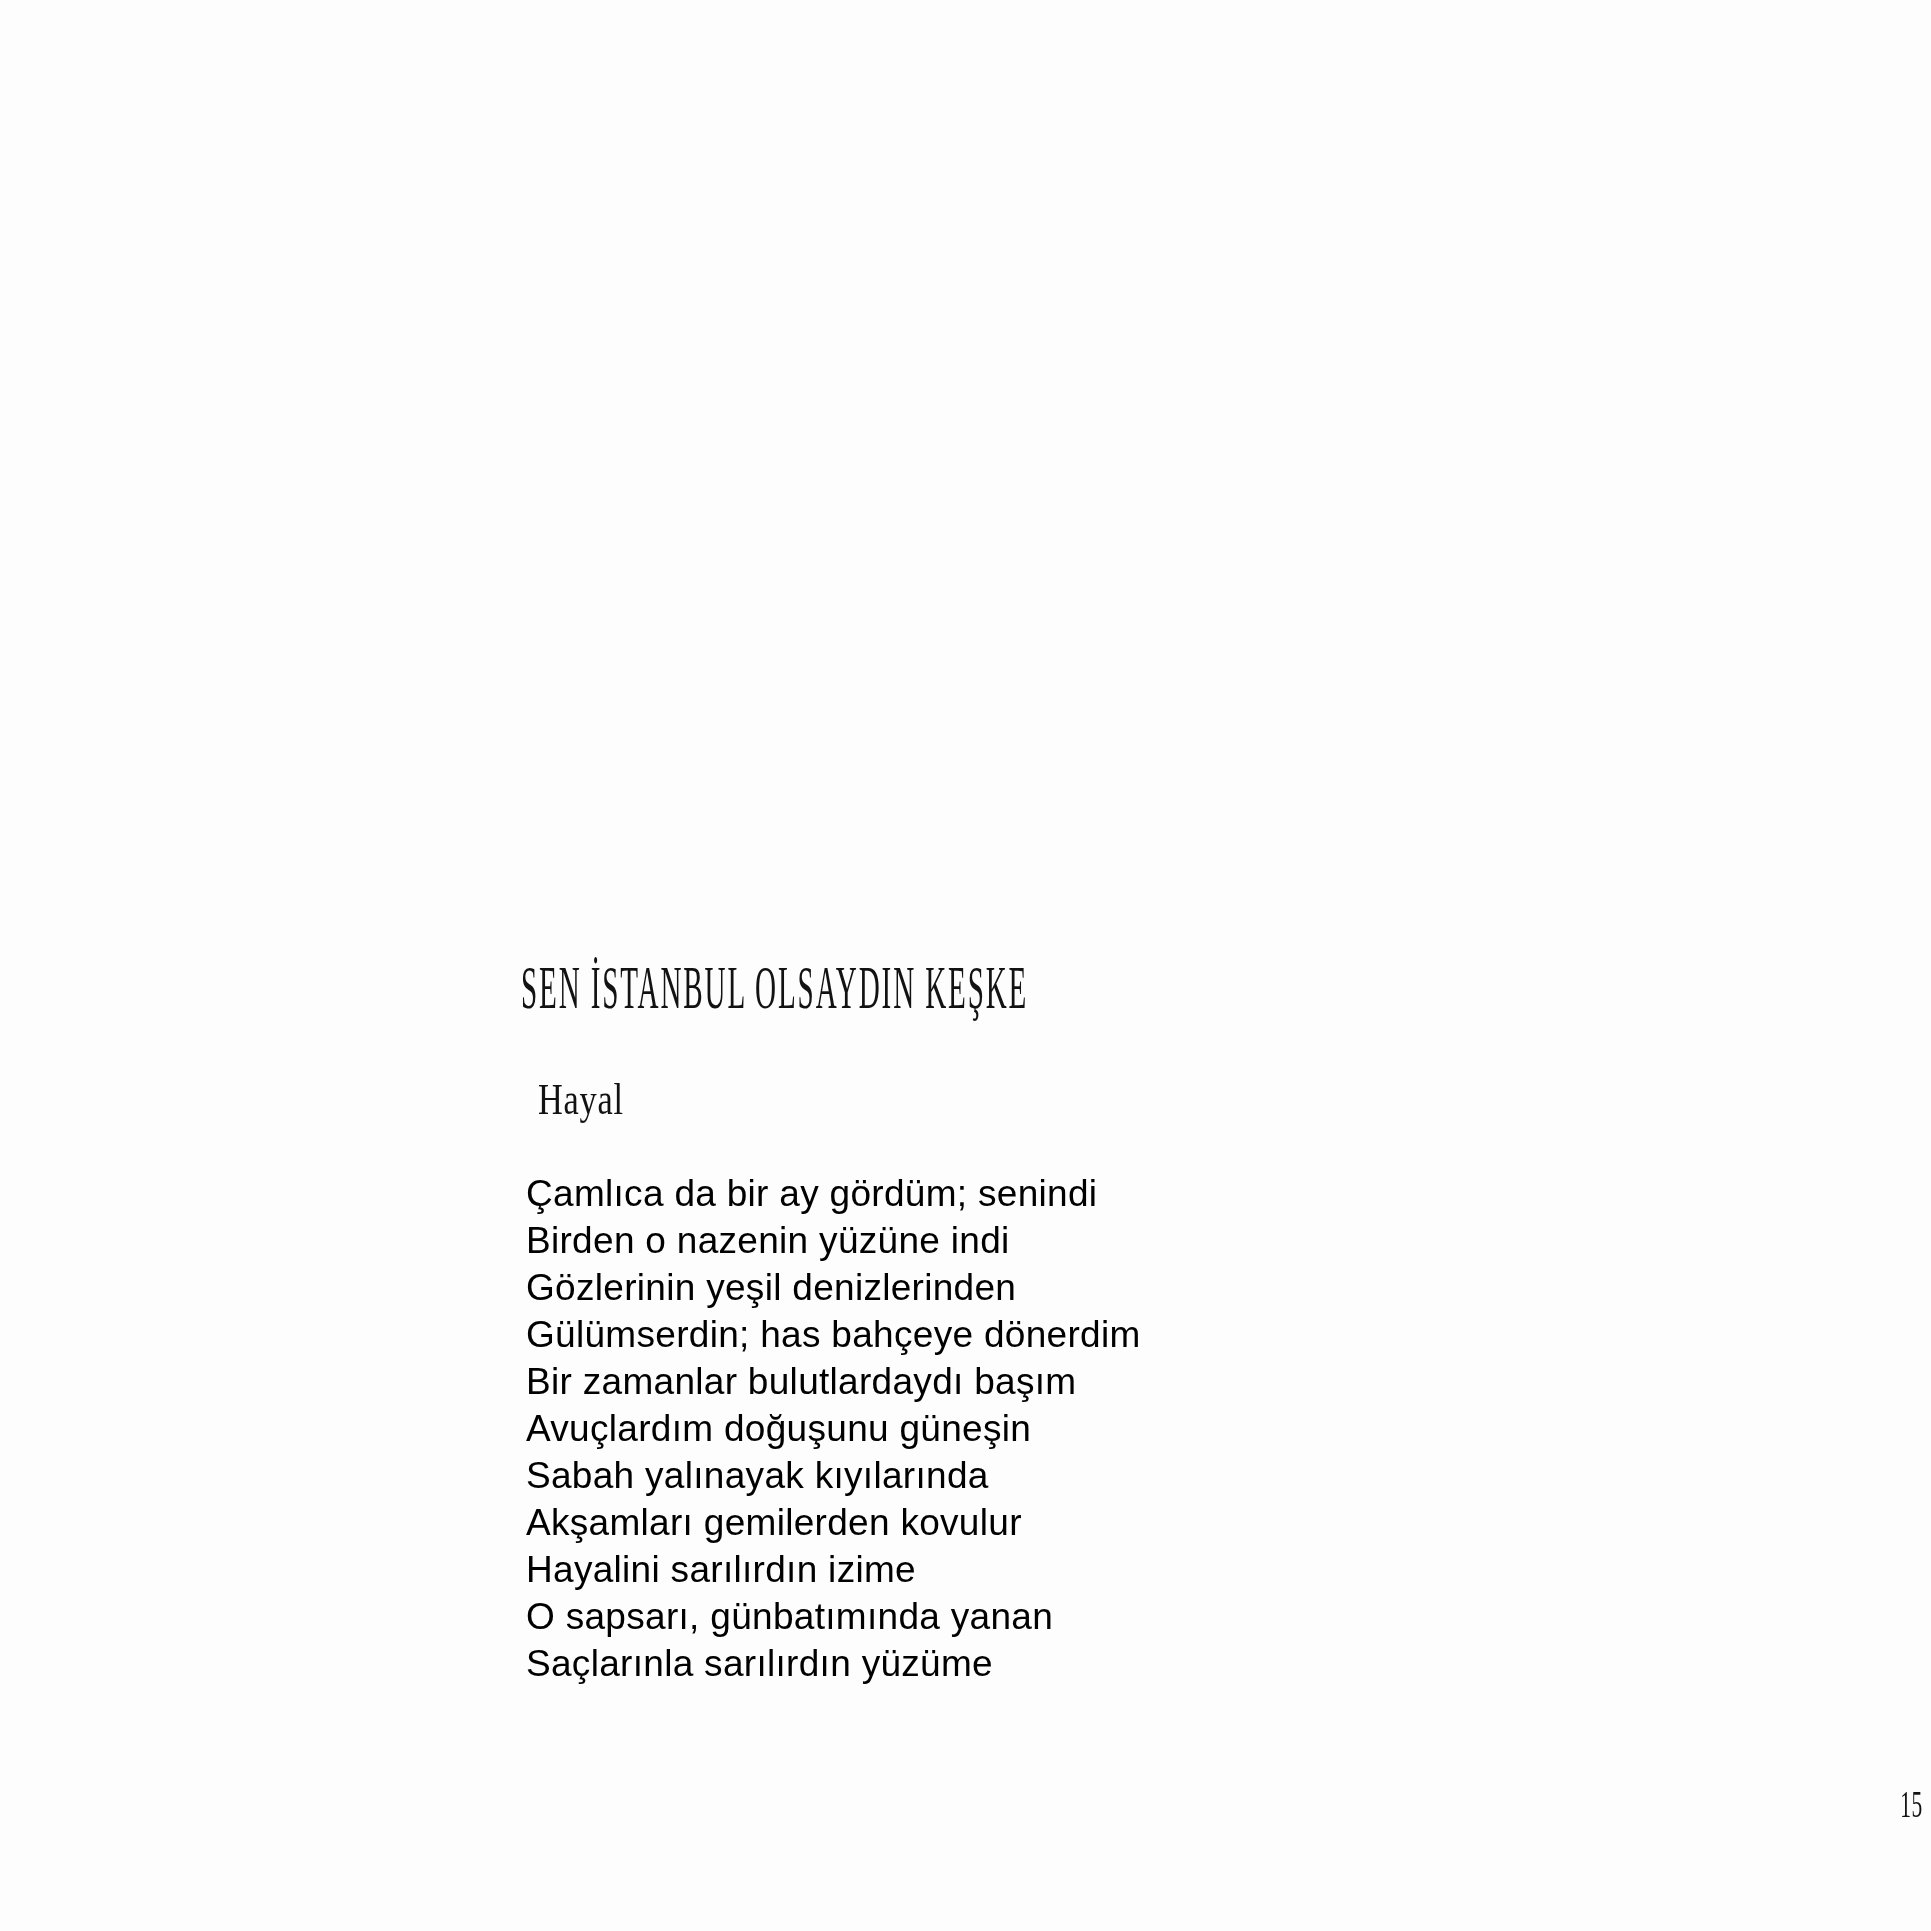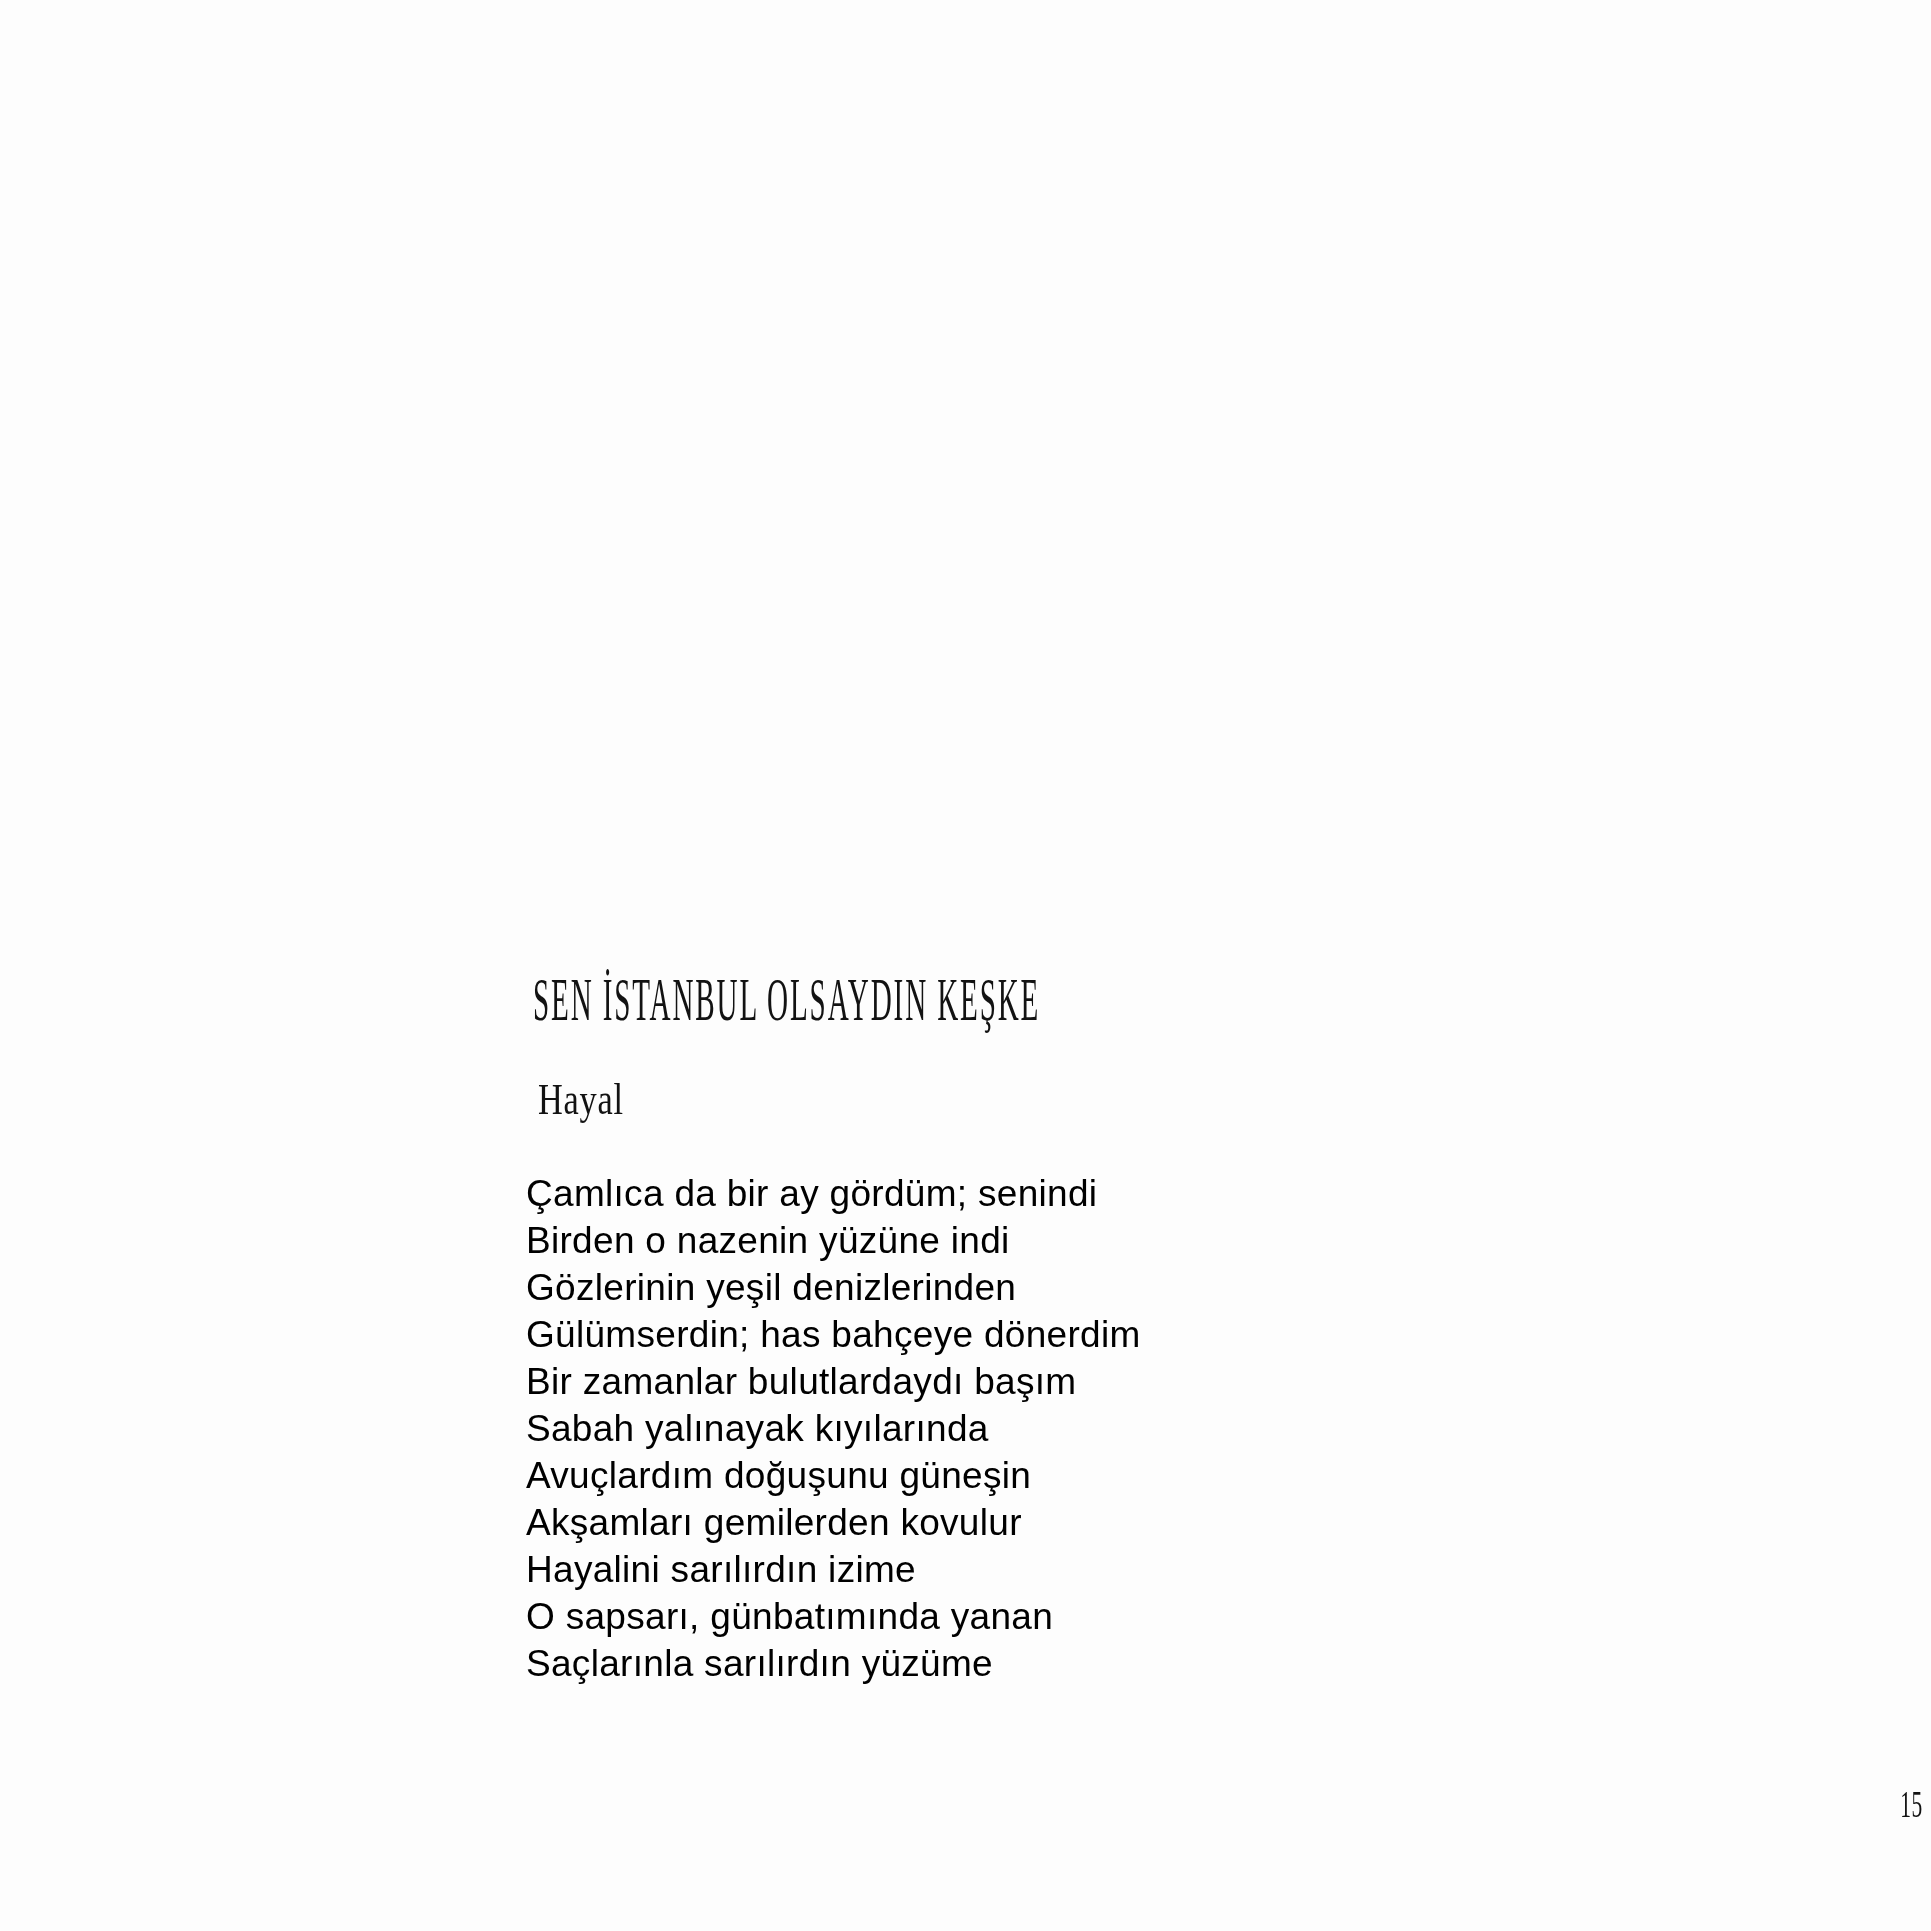--- a/index.html
+++ b/index.html
@@ -17,21 +17,21 @@
     width: 1931px;
     height: 1931px;
     background: #fdfdfd;
     color: #1e1e1e;
     overflow: hidden;
   }
   .title {
     position: absolute;
     left: 521px;
     top: 956px;
-    margin: 12px;
+    margin: 0;
     font-family: "Liberation Serif", serif;
     font-weight: 400;
     font-size: 62px;
     line-height: 1.0;
     color: #121212;
     white-space: nowrap;
   }
   .title .condense {
     display: inline-block;
     transform: scaleX(0.47);
@@ -96,22 +96,22 @@
   <h1 class="title"><span class="condense">SEN İSTANBUL OLSAYDIN KEŞKE</span></h1>
 
   <h2 class="heading"><span class="condense">Hayal</span></h2>
 
   <div class="poem">
       <div class="poem-line">Çamlıca da bir ay gördüm; senindi</div>
       <div class="poem-line">Birden o nazenin yüzüne indi</div>
       <div class="poem-line">Gözlerinin yeşil denizlerinden</div>
       <div class="poem-line">Gülümserdin; has bahçeye dönerdim</div>
       <div class="poem-line">Bir zamanlar bulutlardaydı başım</div>
+      <div class="poem-line">Avuçlardım doğuşunu güneşin</div>
       <div class="poem-line">Sabah yalınayak kıyılarında</div>
-      <div class="poem-line">Avuçlardım doğuşunu güneşin</div>
       <div class="poem-line">Akşamları gemilerden kovulur</div>
       <div class="poem-line">Hayalini sarılırdın izime</div>
       <div class="poem-line">O sapsarı, günbatımında yanan</div>
       <div class="poem-line">Saçlarınla sarılırdın yüzüme</div>
     </div>
 
   <div class="page-number"><span class="condense">15</span></div>
 
 </div>
 

